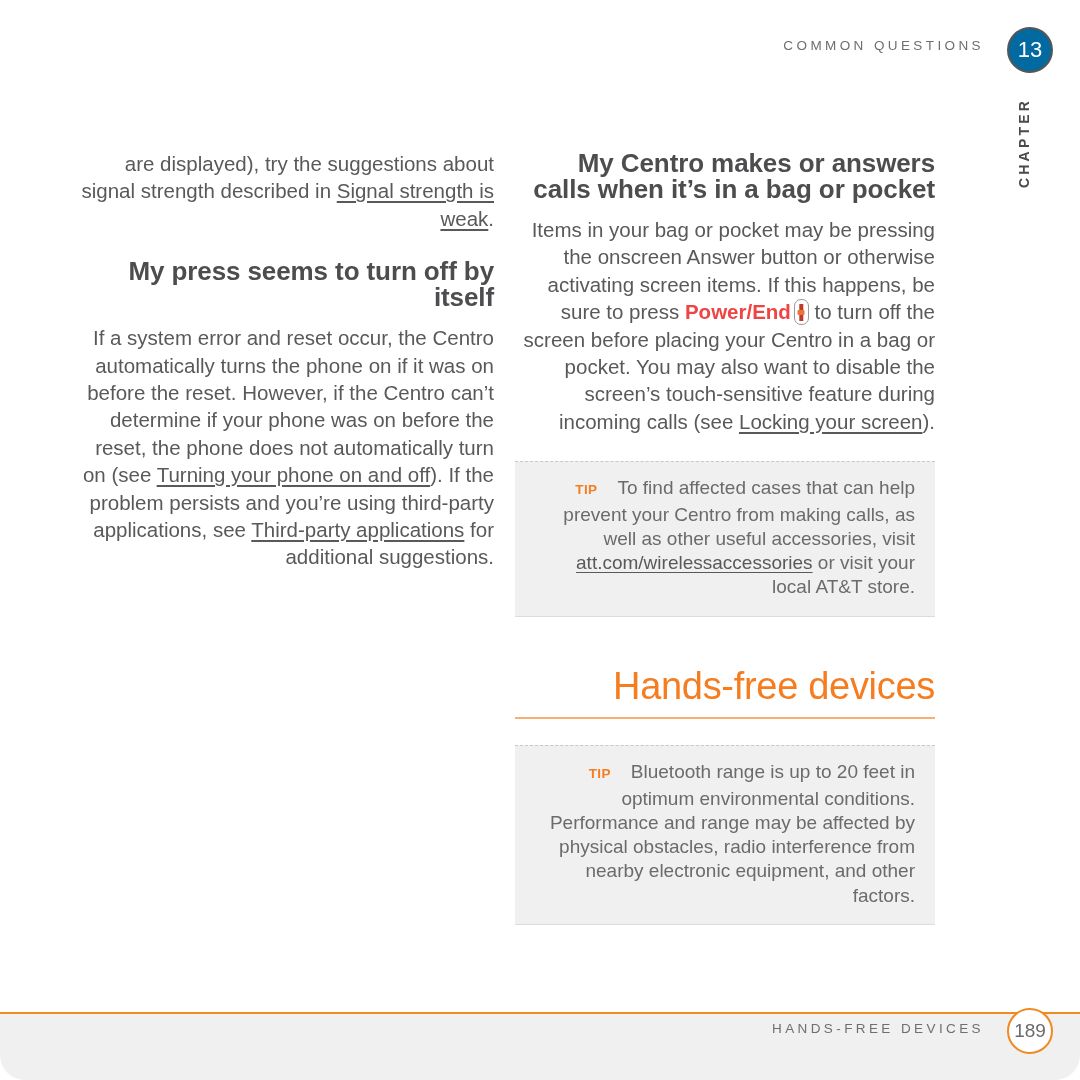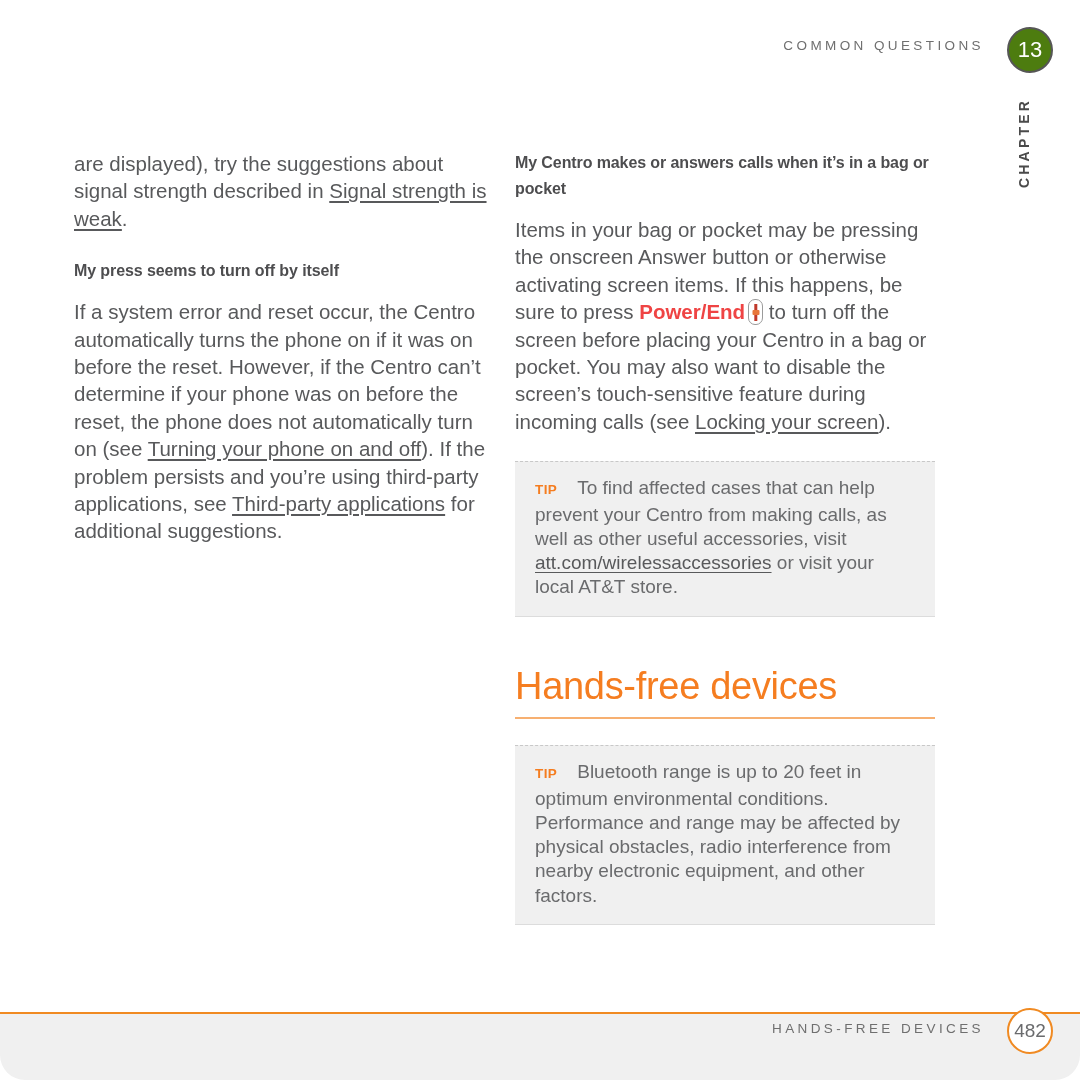--- a/index.html
+++ b/index.html
@@ -30,21 +30,21 @@
     text-transform: uppercase;
     white-space: nowrap;
   }
   .chapter-badge {
     position: absolute;
     top: 27px;
     left: 1007px;
     width: 46px;
     height: 46px;
     border-radius: 50%;
-    background: #4d7c0f;
+    background: #0369a1;
     border: 2px solid #565656;
     color: #ffffff;
     font-size: 22px;
     line-height: 42px;
     text-align: center;
     font-weight: 400;
   }
   .chapter-word {
     position: absolute;
     top: 88px;
@@ -58,36 +58,37 @@
     writing-mode: vertical-rl;
     transform: rotate(180deg);
     text-align: center;
     white-space: nowrap;
   }
 
   
   .col {
     position: absolute;
     top: 150px;
+    text-align: right;
   }
   .col-left  { left: 74px;  width: 420px; }
   .col-right { left: 515px; width: 420px; }
 
   p.body {
     margin: 0 0 18px 0;
     font-size: 20.5px;
     line-height: 27.4px;
     color: #58595b;
     font-weight: 400;
   }
   p.body:last-child { margin-bottom: 4px; }
 
   h3.qhead {
     margin: 26px 0 14px 0;
-    font-size: 16px;
+    font-size: 26px;
     line-height: 26px;
     font-weight: bold;
     color: #4d4d4f;
     letter-spacing: -0.1px;
   }
   h3.qhead.first { margin-top: 0; }
 
   .xref {
     text-decoration: underline;
     text-underline-offset: 2.5px;
@@ -243,15 +244,15 @@
 
     <div class="tipbox">
       <p><span class="tip-label">TIP</span><span>Bluetooth range is up to 20 feet in optimum environmental conditions. Performance and range may be affected by physical obstacles, radio interference from nearby electronic equipment, and other factors.</span></p>
     </div>
 
   </div>
 
   <div class="footer-rule"></div>
   <div class="footer-band"></div>
   <div class="footer-text">HANDS-FREE DEVICES</div>
-  <div class="page-badge">482</div>
+  <div class="page-badge">189</div>
 
 </div>
 
 </body></html>

